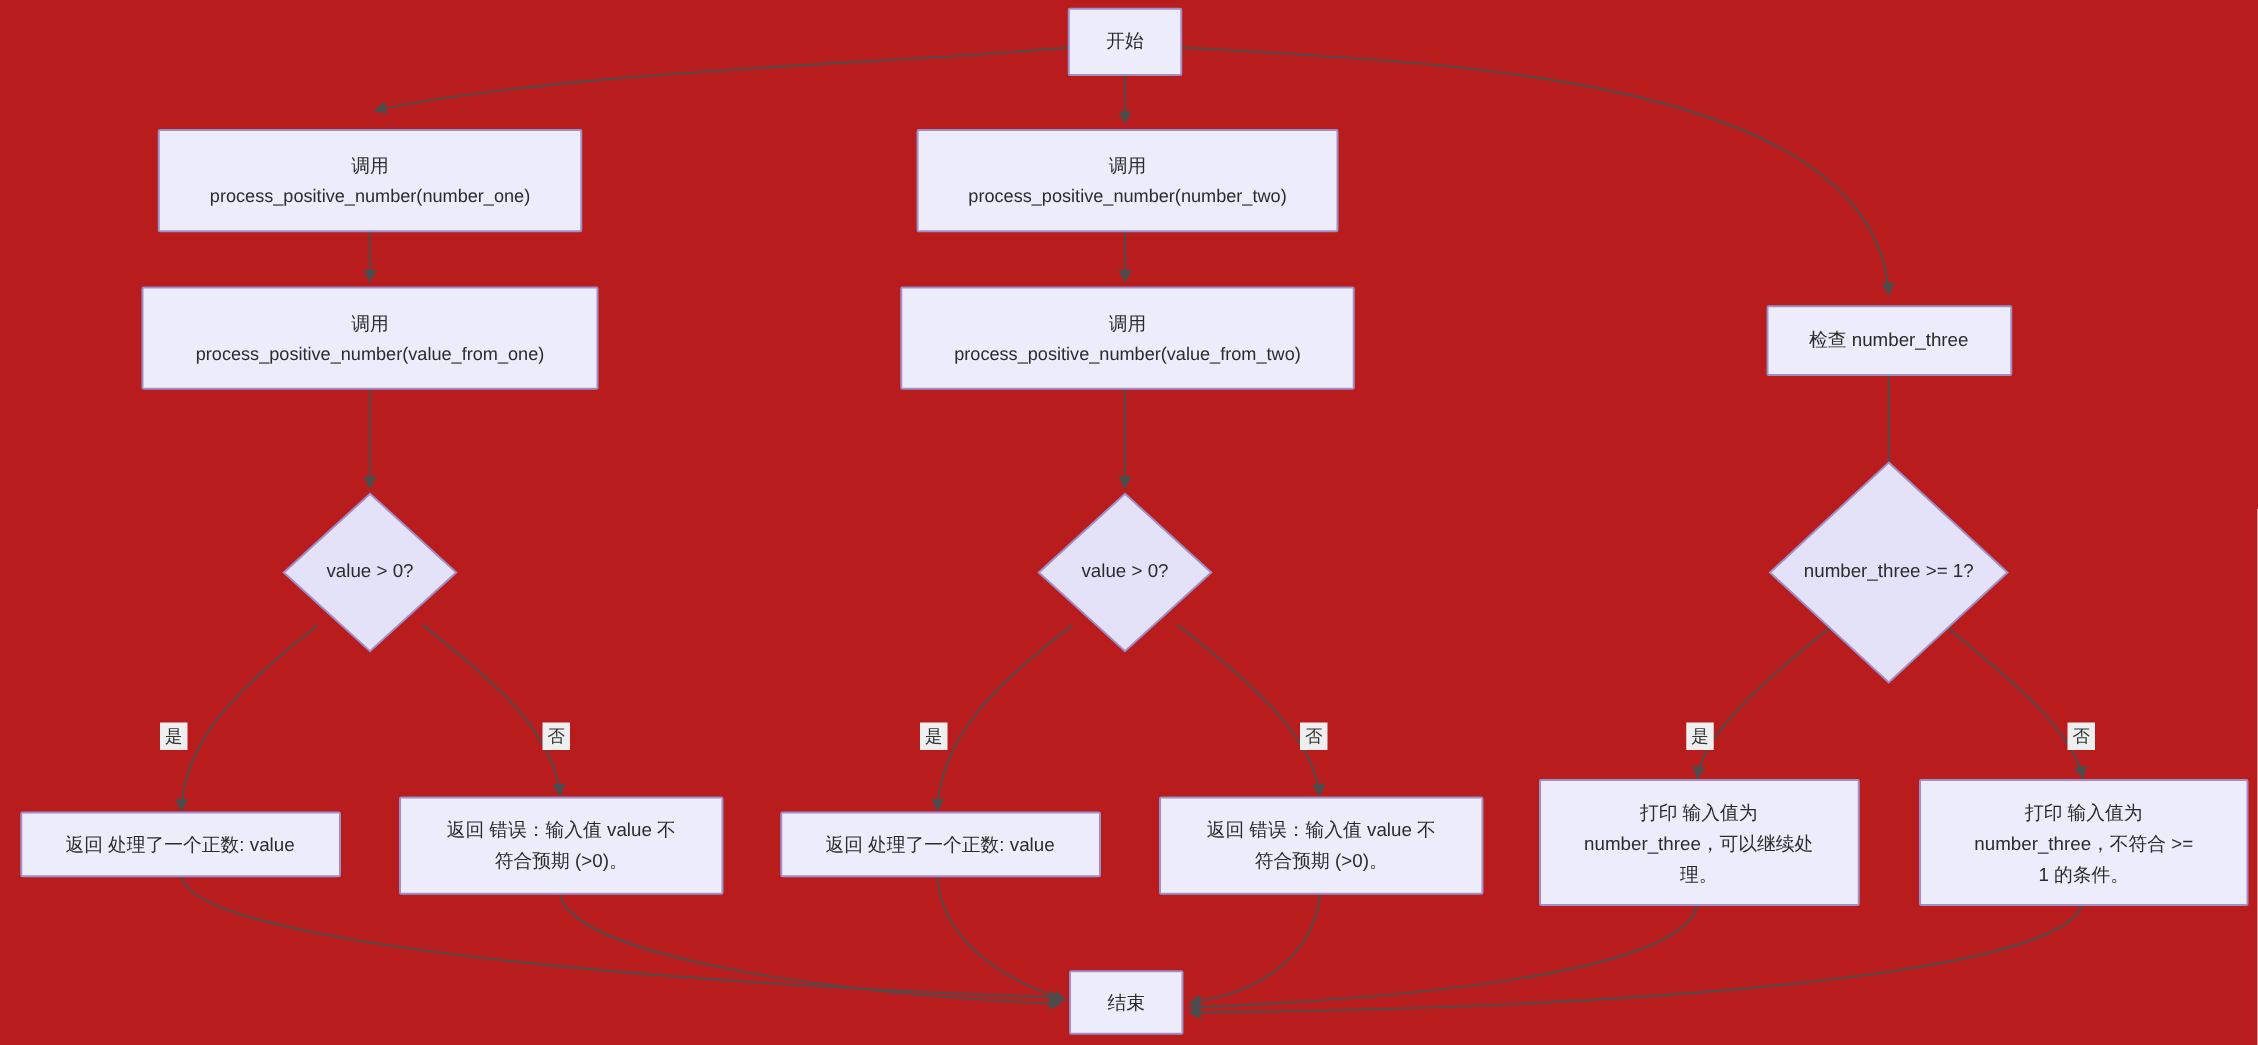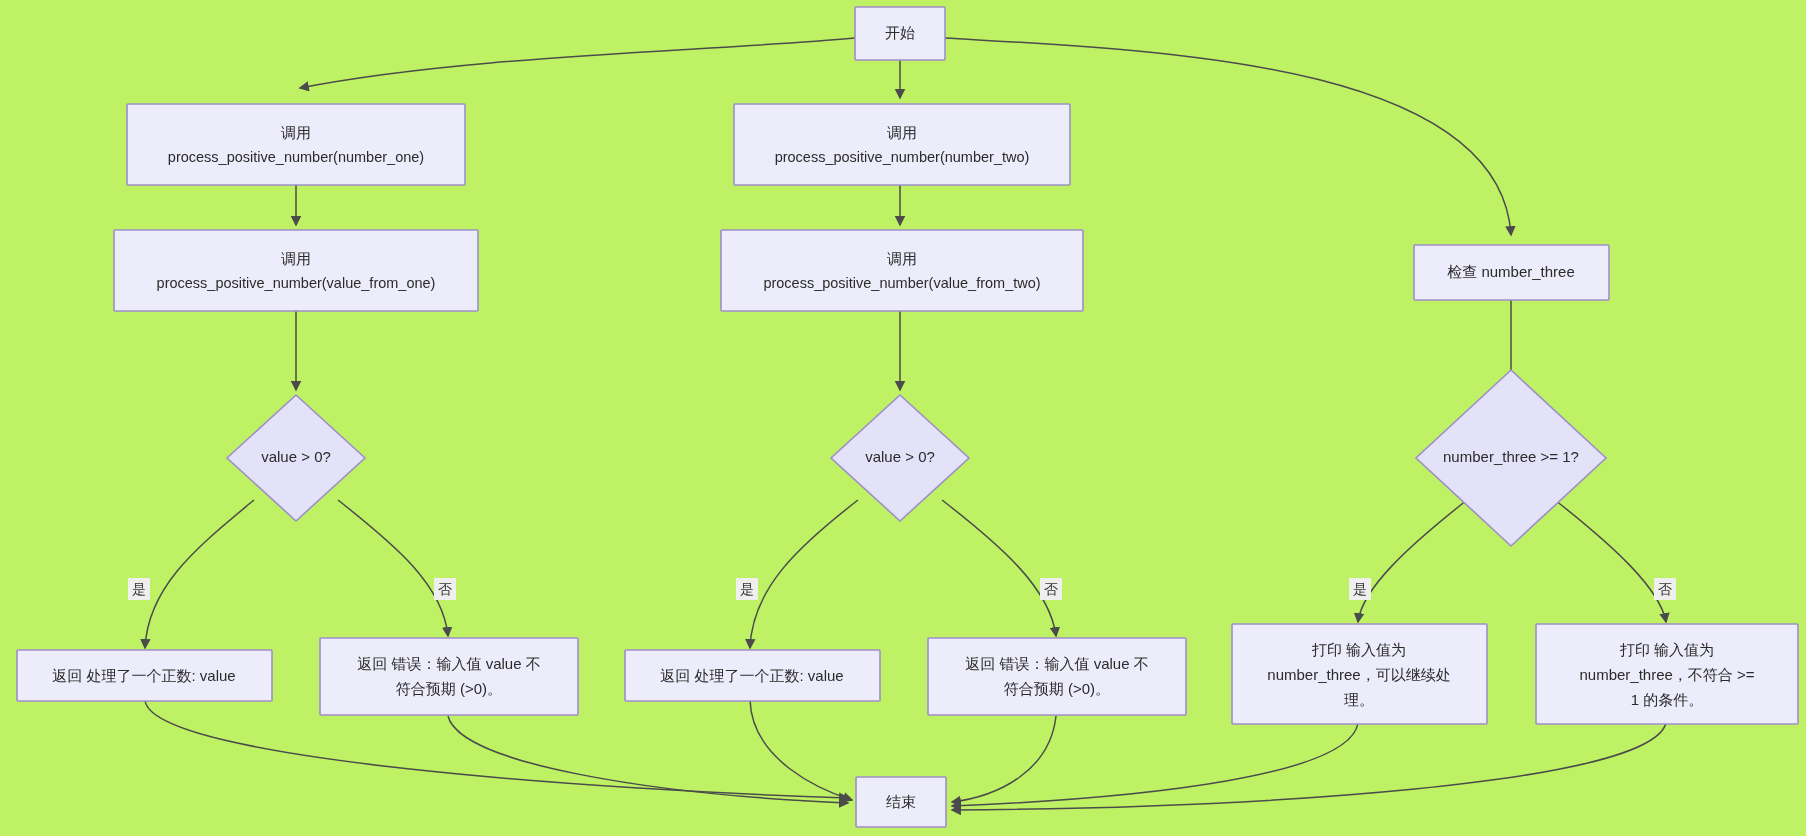--- a/index.html
+++ b/index.html
@@ -4,21 +4,21 @@
 <style>
   html, body {
     margin: 0;
     padding: 0;
     background: #ffffff;
   }
   #canvas {
     position: relative;
     width: 1806px;
     height: 836px;
-    background: #bef264;
+    background: #b91c1c;
     font-family: "Liberation Sans", "DejaVu Sans", sans-serif;
     overflow: hidden;
   }
   svg.flow {
     position: absolute;
     top: 0;
     left: 0;
     width: 1806px;
     height: 836px;
   }

